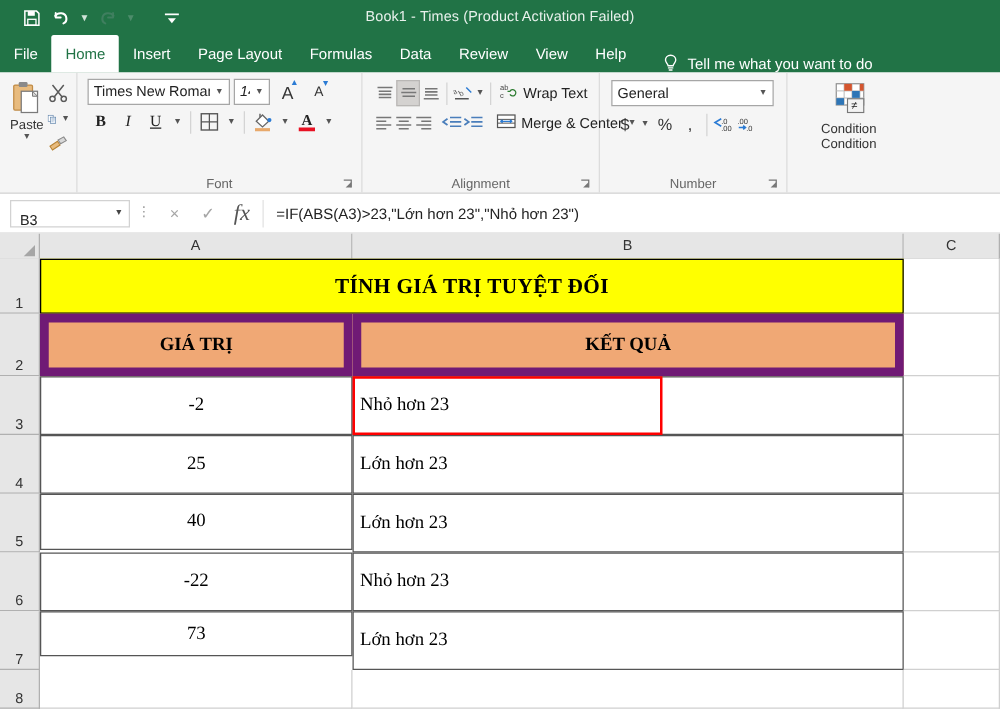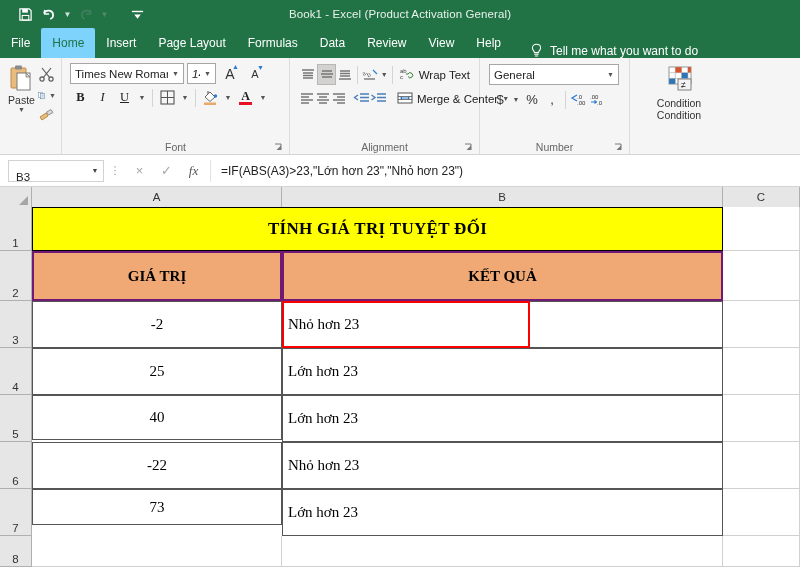--- a/index.html
+++ b/index.html
@@ -36,21 +36,21 @@
   
   .tabbar {
     height: 30px; background: #217346;
     display: flex; align-items: flex-end; position: relative;
   }
   .tab {
     height: 30px; padding: 0 11px; display: flex; align-items: center;
     color: #fff; font-size: 12px; white-space: nowrap;
   }
   .tab.active {
-    background: #7dd3fc; color: #217346; font-weight: normal;
+    background: #ffffff; color: #217346; font-weight: normal;
     border-radius: 2px 2px 0 0;
   }
   .tellme {
     display: flex; align-items: center; gap: 7px;
     padding: 0 10px 0 18px; color: #fff; font-size: 12px;
   }
   .bulb { width: 13px; height: 15px; position: relative; }
 
   
   .ribbon {
@@ -169,21 +169,21 @@
   .namebox .arw { width: 16px; text-align: center; font-size: 7px; color: #444; }
   .fb-dots {
     width: 22px; text-align: center; color: #9a9a9a; font-size: 11px;
     letter-spacing: 0; line-height: 9px;
   }
   .fb-btns { display: flex; align-items: center; gap: 0; }
   .fb-b {
     width: 27px; height: 22px; display: flex; align-items: center;
     justify-content: center; font-size: 13px; color: #a6a6a6;
   }
-  .fb-b.fx { color: #555; font-family: "Liberation Serif", serif; font-style: italic; font-size: 13px; }
+  .fb-b.fx { color: #555; font-family: "Liberation Serif", serif; font-style: italic; font-size: 18px; }
   .fb-input {
     flex: 1; height: 22px; margin-left: 3px;
     border-left: 1px solid #e2e2e2;
     display: flex; align-items: center; font-size: 12px;
     color: #222; padding-left: 10px;
   }
 
   
   .gridwrap { position: relative; width: 800px; height: 387px; background: #fff; }
   .colhdr {
@@ -221,21 +221,21 @@
   }
   .cA { width: 250px; }
   .cB { width: 441px; }
   .cC { width: 77px; }
   .title-cell {
     background: #ffff00; border: 1px solid #000;
     justify-content: center; font-weight: bold; font-size: 17px;
     color: #000; letter-spacing: .3px;
   }
   .hdr-cell {
-    background: #f0a875; border: 2px solid #701a75;
+    background: #f0a875; border: 7px solid #701a75;
     justify-content: center; font-weight: bold; font-size: 15px; color: #000;
   }
   .data-num {
     border: 1px solid #555; justify-content: center;
     font-size: 15px; color: #000;
   }
   .data-txt {
     border: 1px solid #555; justify-content: flex-start;
     font-size: 15px; color: #000; padding-left: 5px;
   }
@@ -271,21 +271,21 @@
       </svg>
     </div>
     <div class="qat-caret dim">▼</div>
     <div class="qat-btn" style="margin-left:14px;">
       <svg width="13" height="13" viewBox="0 0 14 14">
         <rect x="1" y="3" width="12" height="1.5" fill="#fff"></rect>
         <path d="M3.5 7 L10.5 7 L7 11.5 Z" fill="#fff"></path>
       </svg>
     </div>
   </div>
-  <div class="win-title">Book1  -  Excel (Product Activation General)</div>
+  <div class="win-title">Book1  -  Times (Product Activation Failed)</div>
 </div>
 
 <div class="tabbar">
   <div class="tab">File</div>
   <div class="tab active">Home</div>
   <div class="tab">Insert</div>
   <div class="tab">Page Layout</div>
   <div class="tab">Formulas</div>
   <div class="tab">Data</div>
   <div class="tab">Review</div>

